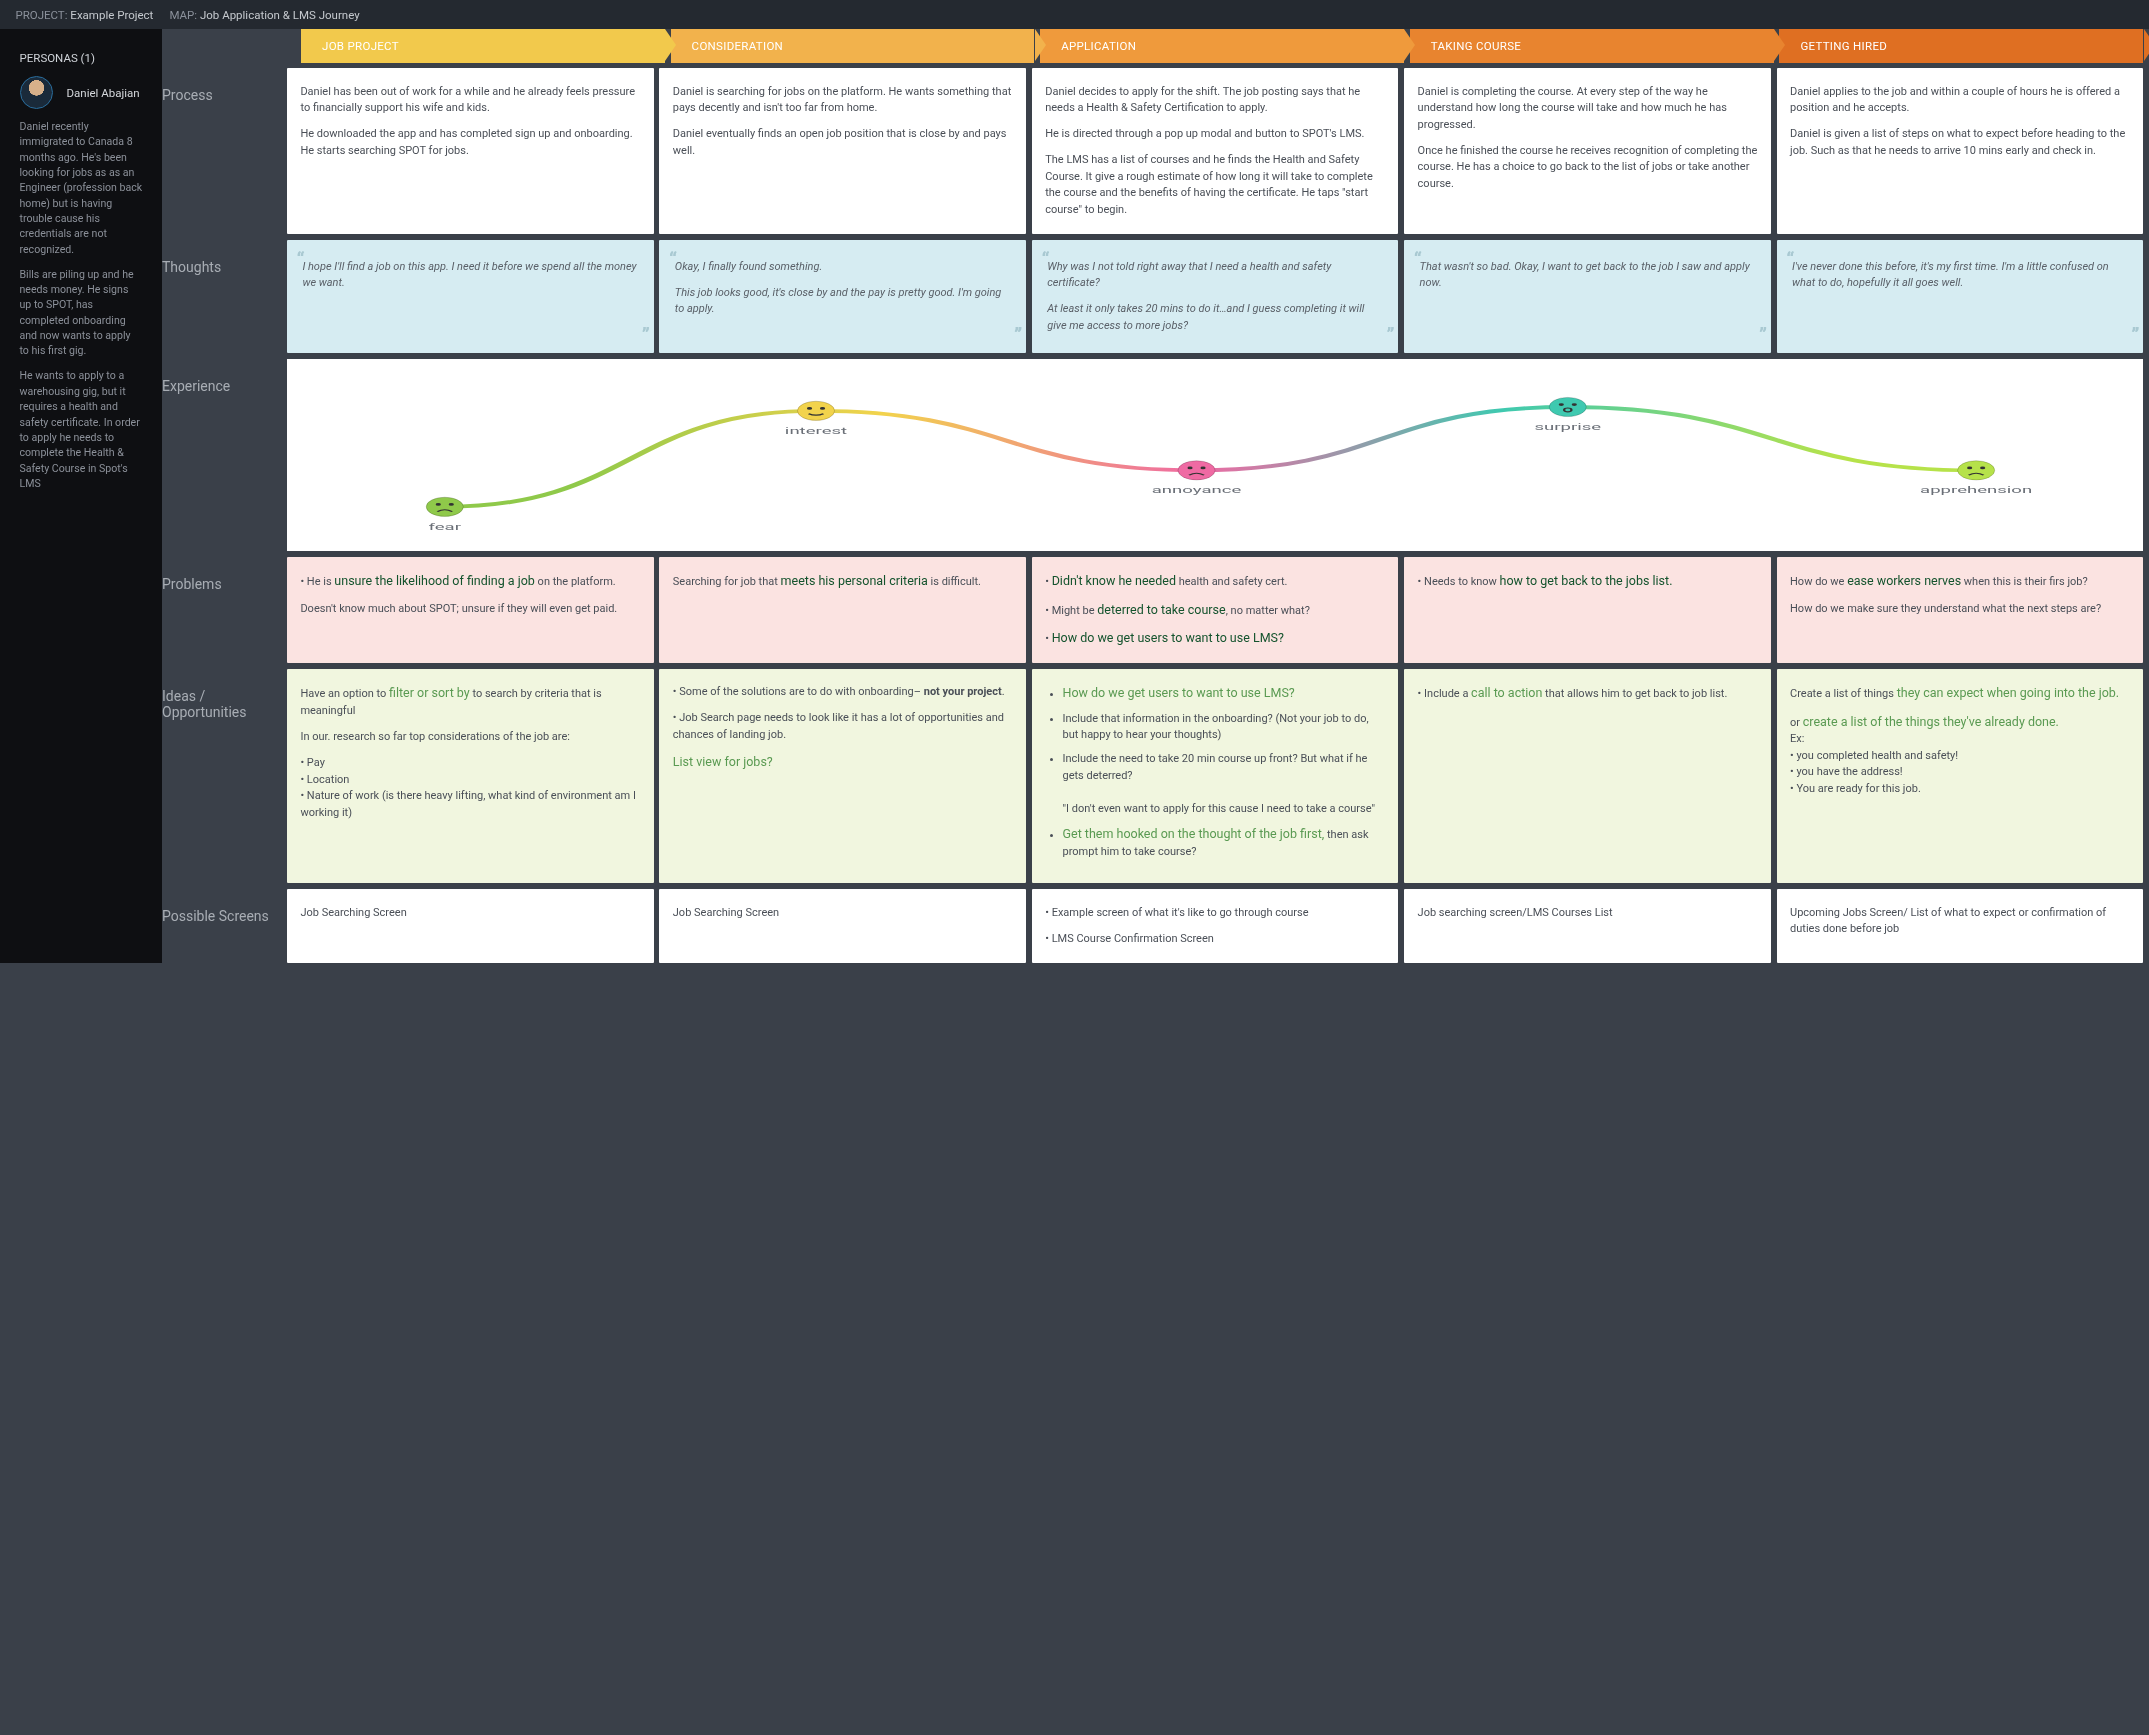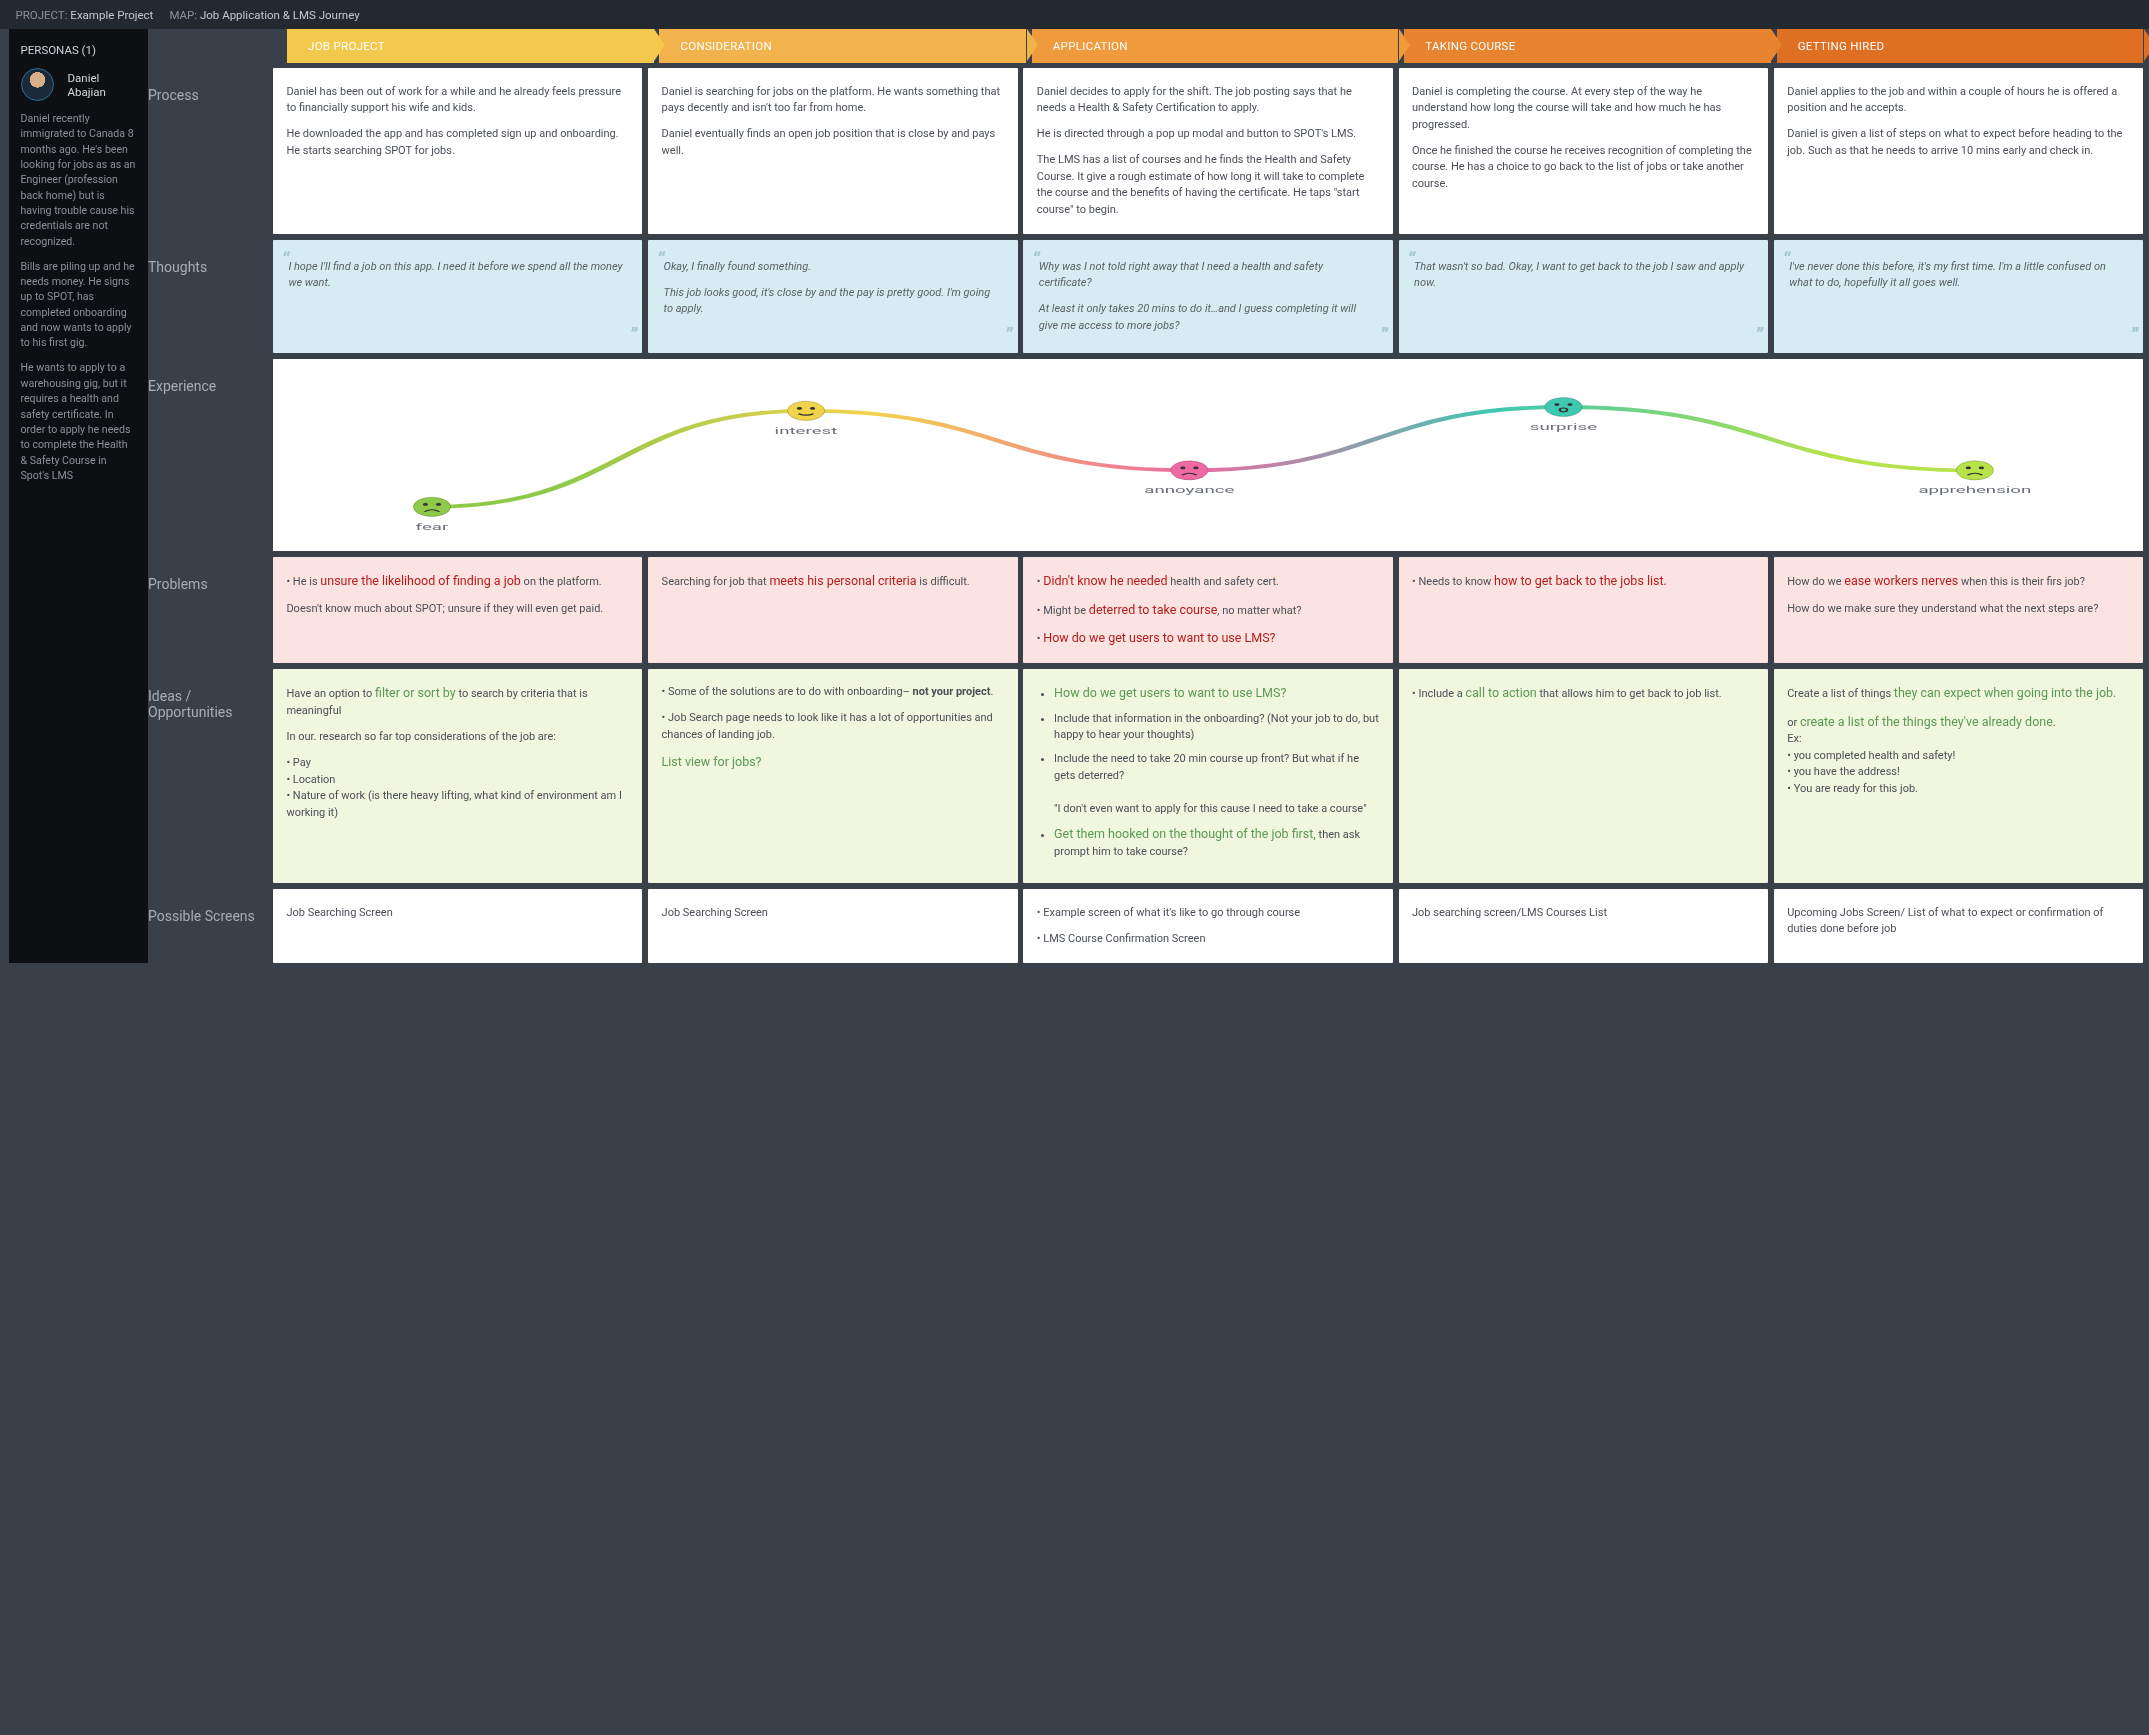--- a/index.html
+++ b/index.html
@@ -1,21 +1,21 @@
 <!DOCTYPE html>
 <html><head>
 <meta charset="utf-8">
 <style>
 * { box-sizing: border-box; margin: 0; padding: 0; }
 body { font-family: -apple-system, BlinkMacSystemFont, "Segoe UI", Roboto, Helvetica, Arial, sans-serif; background: #3a4049; color: #c5c9ce; font-size: 11.5px; }
 .topbar { background: #242930; padding: 7.7px 15.4px; font-size: 11.5px; color: #8a909a; display: flex; gap: 16px; }
 .topbar .label { color: #8a909a; }
 .topbar .value { color: #c5c9ce; }
 .layout { display: flex; }
-.sidebar { width: 139px; background: #0e0f12; color: #9ea3aa; padding: 0; flex-shrink: 0; margin-left: 9px; }
+.sidebar { width: 162px; background: #0e0f12; color: #9ea3aa; padding: 8px; flex-shrink: 0; }
 .sidebar-header { padding: 13.4px 11.5px 11.5px 11.5px; font-size: 11.5px; color: #cfd3d8; }
 .persona-block { padding: 0 11.5px 13.4px 11.5px; }
 .persona-head { display: flex; align-items: center; gap: 14px; margin-bottom: 9.6px; }
 .avatar { width: 33px; height: 33px; border-radius: 50%; background: radial-gradient(circle at 50% 35%, #d7b08a 0 30%, #1a2a3a 31% 100%); border: 1.9px solid #2a6e9e; flex-shrink: 0; }
 .persona-name { font-size: 11.5px; color: #d4d7db; }
 .persona-desc p { font-size: 10.6px; line-height: 1.45; color: #8b9099; margin-bottom: 9.6px; }
 .main { flex: 1; padding: 0; }
 .stage-header-row { display: flex; margin: 0; }
 .row-label-col { width: 139px; flex-shrink: 0; }
 .stage-cells { flex: 1; display: flex; gap: 5.8px; padding: 0 5.8px 0 0; }
@@ -28,21 +28,21 @@
 .cell p { margin-bottom: 9.6px; }
 .cell p:last-child { margin-bottom: 0; }
 .thoughts .cell { background: #d6ecf2; font-style: italic; color: #5a6068; position: relative; padding: 19px 15.4px; }
 .thoughts .cell::before { content: "\201C\201C"; position: absolute; top: 5.8px; left: 9.6px; font-size: 21px; color: #a9c9d2; letter-spacing: -5.8px; font-style: normal; }
 .thoughts .cell::after { content: "\201D\201D"; position: absolute; bottom: 1.9px; right: 9.6px; font-size: 21px; color: #a9c9d2; letter-spacing: -5.8px; font-style: normal; }
 .experience-wrap { flex: 1; background: #fff; margin-right: 5.8px; height: 192px; position: relative; }
 .experience-wrap svg { width: 100%; height: 100%; }
 .emotion-face { fill-opacity: 1; stroke: rgba(0,0,0,0.25); stroke-width: 0.5; }
 .emotion-label { font-size: 10px; fill: #6a6f77; text-anchor: middle; font-style: normal; font-family: inherit; }
 .problems .cell { background: #fbe3e1; }
-.problems .hl { color: #b91c1c; font-size: 12.5px; }
+.problems .hl { color: #14532d; font-size: 12.5px; }
 .ideas .cell { background: #f1f6df; }
 .ideas .hl { color: #5a9a52; font-size: 12.5px; }
 .ideas ul, .problems ul { list-style: disc; padding-left: 17.3px; }
 .ideas ul li, .problems ul li { margin-bottom: 7.7px; }
 .screens .cell { background: #fff; }
 .bullet::before { content: "\2022  "; }
 </style>
 </head>
 <body>
 

